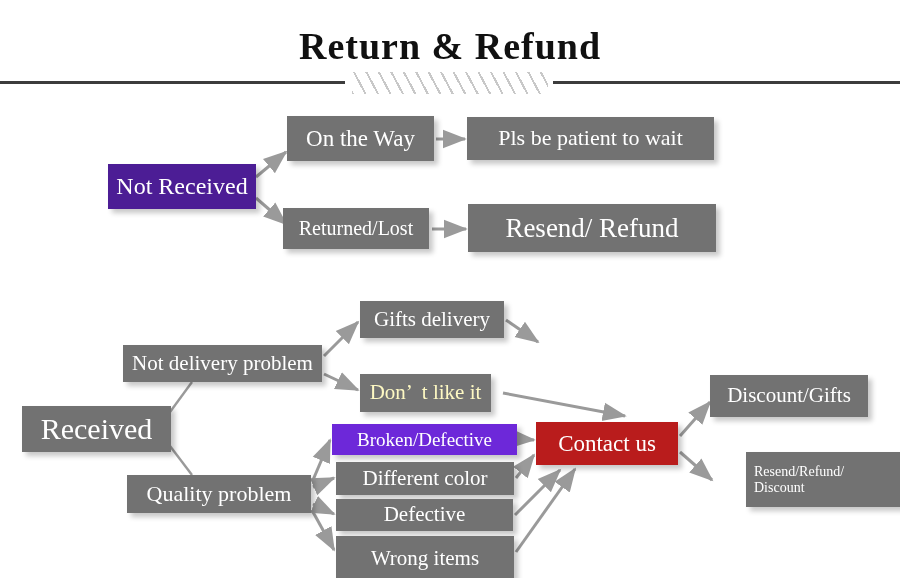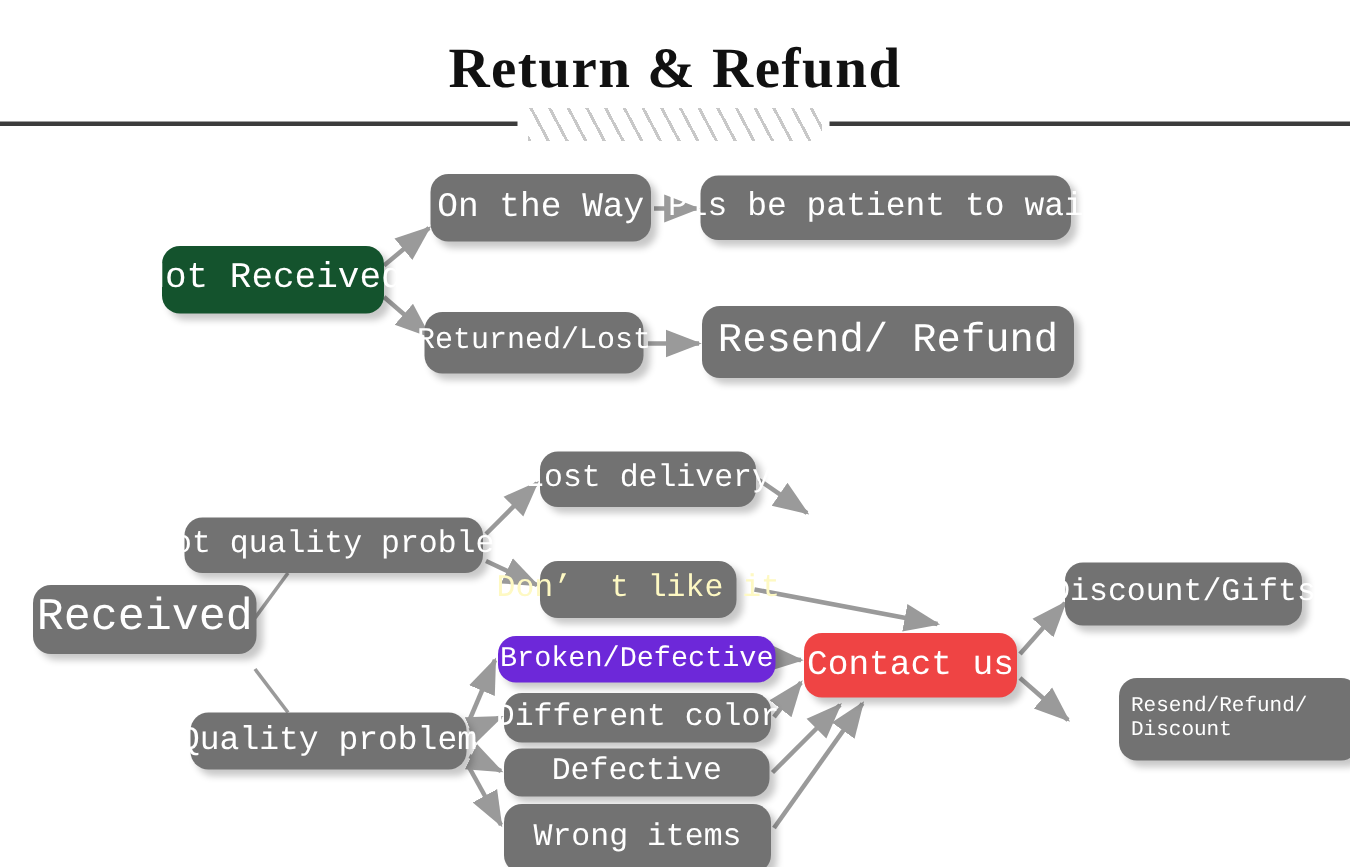--- a/index.html
+++ b/index.html
@@ -56,24 +56,23 @@
     position: absolute;
     box-sizing: border-box;
     background: #727272;
     color: #ffffff;
     display: flex;
     align-items: center;
     justify-content: center;
     text-align: center;
     line-height: 1.12;
     box-shadow: 4px 4px 5px rgba(0,0,0,0.22);
-    font-family: Liberation Mono, monospace;
+    font-family: Liberation Serif, serif;
     white-space: pre;
     padding: 0 22px;
-    border-radius: 12px;
   }
   .box.left-align {
     justify-content: flex-start;
     text-align: left;
     padding-left: 8px;
   }
 
   
   #links {
     position: absolute;
@@ -128,33 +127,33 @@
       <path d="M680,440 L712,468"></path>
     </g>
     <g stroke="#9a9a9a" fill="none" stroke-width="2.4">
 
       <path d="M170,400 L192,370"></path>
       <path d="M170,434 L192,463"></path>
     </g>
   </svg>
 
   <div id="boxes">
-      <div class="box" style="left: 108px; top: 152px; width: 148px; height: 45px; font-size: 24px; background: #14532d; color: rgb(255, 255, 255);">Not Received</div>
+      <div class="box" style="left: 108px; top: 152px; width: 148px; height: 45px; font-size: 24px; background: #4c1d95; color: rgb(255, 255, 255);">Not Received</div>
       <div class="box" style="left: 287px; top: 104px; width: 147px; height: 45px; font-size: 23px; background: rgb(114, 114, 114); color: rgb(255, 255, 255);">On the Way</div>
       <div class="box" style="left: 467px; top: 105px; width: 247px; height: 43px; font-size: 22px; background: rgb(114, 114, 114); color: rgb(255, 255, 255);">Pls be patient to wait</div>
       <div class="box" style="left: 283px; top: 196px; width: 146px; height: 41px; font-size: 20px; background: rgb(114, 114, 114); color: rgb(255, 255, 255);">Returned/Lost</div>
       <div class="box" style="left: 468px; top: 192px; width: 248px; height: 48px; font-size: 27px; background: rgb(114, 114, 114); color: rgb(255, 255, 255);">Resend/ Refund</div>
-      <div class="box" style="left: 22px; top: 378px; width: 149px; height: 46px; font-size: 30px; background: rgb(114, 114, 114); color: rgb(255, 255, 255); text-align: center;">Received</div>
-      <div class="box" style="left: 123px; top: 333px; width: 199px; height: 37px; font-size: 21px; background: rgb(114, 114, 114); color: rgb(255, 255, 255);">Not quality problem</div>
+      <div class="box" style="left: 22px; top: 394px; width: 149px; height: 46px; font-size: 30px; background: rgb(114, 114, 114); color: rgb(255, 255, 255); text-align: center;">Received</div>
+      <div class="box" style="left: 123px; top: 333px; width: 199px; height: 37px; font-size: 21px; background: rgb(114, 114, 114); color: rgb(255, 255, 255);">Not delivery problem</div>
       <div class="box" style="left: 127px; top: 463px; width: 184px; height: 38px; font-size: 22px; background: rgb(114, 114, 114); color: rgb(255, 255, 255);">Quality problem</div>
-      <div class="box" style="left: 360px; top: 289px; width: 144px; height: 37px; font-size: 21px; background: rgb(114, 114, 114); color: rgb(255, 255, 255);">Lost delivery</div>
+      <div class="box" style="left: 360px; top: 289px; width: 144px; height: 37px; font-size: 21px; background: rgb(114, 114, 114); color: rgb(255, 255, 255);">Gifts delivery</div>
       <div class="box" style="left: 360px; top: 362px; width: 131px; height: 38px; font-size: 21px; background: rgb(114, 114, 114); color: #fef9c3;">Don’  t like it</div>
       <div class="box" style="left: 332px; top: 412px; width: 185px; height: 31px; font-size: 19px; background: #6d28d9; color: rgb(255, 255, 255);">Broken/Defective</div>
       <div class="box" style="left: 336px; top: 450px; width: 178px; height: 33px; font-size: 21px; background: rgb(114, 114, 114); color: rgb(255, 255, 255);">Different color</div>
       <div class="box" style="left: 336px; top: 487px; width: 177px; height: 32px; font-size: 21px; background: rgb(114, 114, 114); color: rgb(255, 255, 255);">Defective</div>
       <div class="box" style="left: 336px; top: 524px; width: 178px; height: 46px; font-size: 21px; background: rgb(114, 114, 114); color: rgb(255, 255, 255);">Wrong items</div>
-      <div class="box" style="left: 536px; top: 410px; width: 142px; height: 43px; font-size: 23px; background: #ef4444; color: rgb(255, 255, 255);">Contact us</div>
+      <div class="box" style="left: 536px; top: 410px; width: 142px; height: 43px; font-size: 23px; background: #b91c1c; color: rgb(255, 255, 255);">Contact us</div>
       <div class="box" style="left: 710px; top: 363px; width: 158px; height: 42px; font-size: 21px; background: rgb(114, 114, 114); color: rgb(255, 255, 255);">Discount/Gifts</div>
       <div class="box left-align" style="left: 746px; top: 440px; width: 160px; height: 55px; font-size: 14px; background: rgb(114, 114, 114); color: rgb(255, 255, 255);">Resend/Refund/
 Discount</div>
     </div>
 
 </div>
 
 </body></html>

